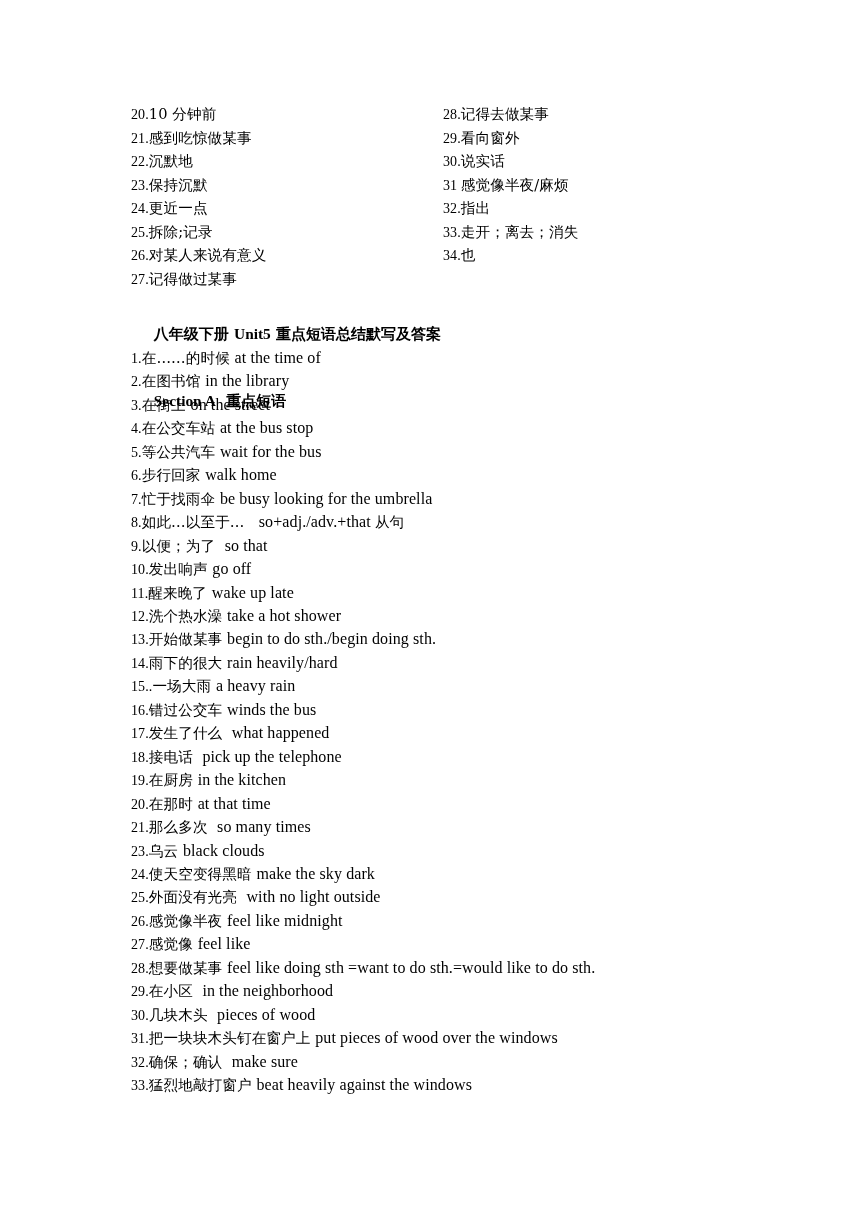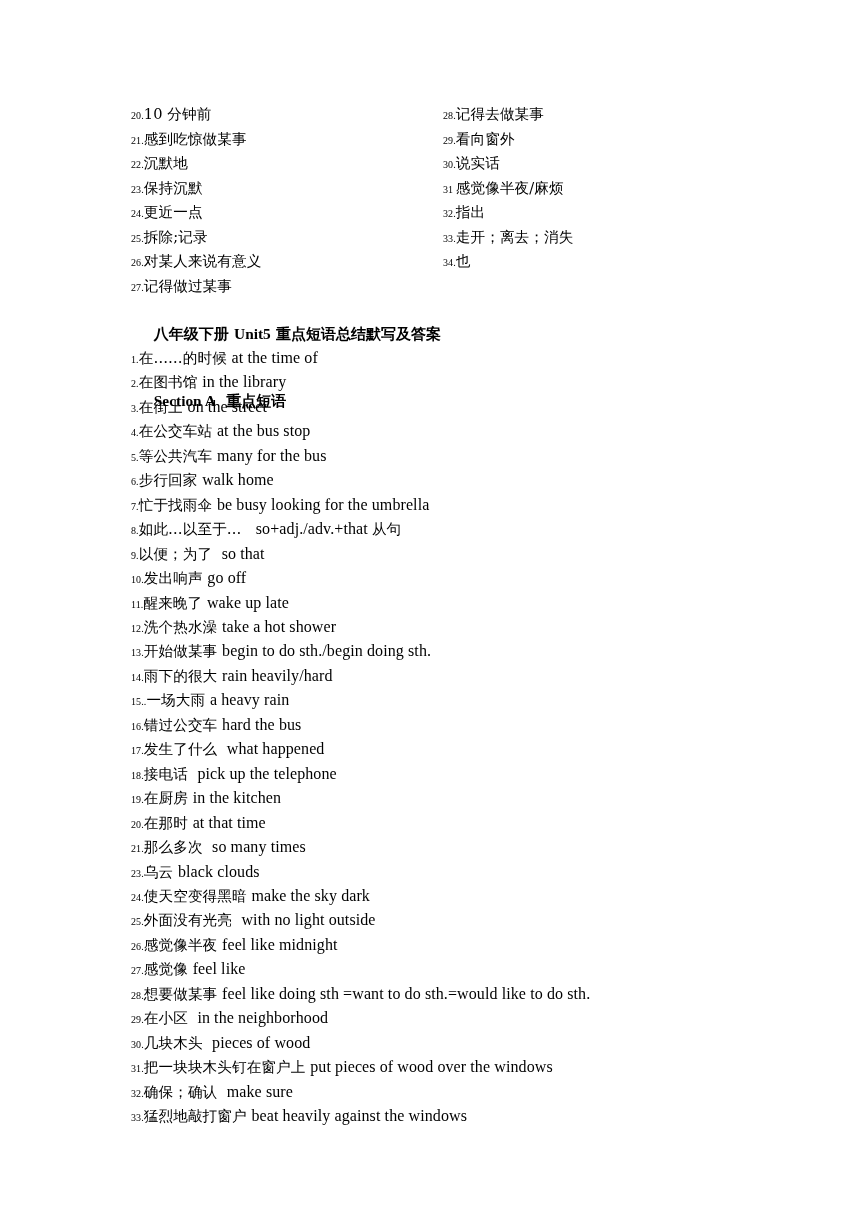--- a/index.html
+++ b/index.html
@@ -46,21 +46,21 @@
   .cjk {
     font-family: "DejaVu Serif", "Liberation Serif", serif;
     font-size: 14.6px;
   }
   .en {
     font-family: "Liberation Serif", "DejaVu Serif", serif;
     font-size: 16px;
   }
   .num {
     font-family: "Liberation Serif", "DejaVu Serif", serif;
-    font-size: 10px;
+    font-size: 14px;
   }
 
   
   .heading-block {
     position: absolute;
     left: 131px;
     top: 300px;
     width: 660px;
   }
   .heading {
@@ -119,32 +119,32 @@
     <div class="heading">
       <span class="en">Section A</span><span class="cjk">  重点短语</span>
     </div>
   </div>
 
   <div class="main-list" id="main-list">
       <div class="line"><span class="num">1.</span><span class="cjk">在……的时候 </span><span class="en">at the time of</span></div>
       <div class="line"><span class="num">2.</span><span class="cjk">在图书馆 </span><span class="en">in the library</span></div>
       <div class="line"><span class="num">3.</span><span class="cjk">在街上 </span><span class="en">on the street</span></div>
       <div class="line"><span class="num">4.</span><span class="cjk">在公交车站 </span><span class="en">at the bus stop</span></div>
-      <div class="line"><span class="num">5.</span><span class="cjk">等公共汽车 </span><span class="en">many for the bus</span></div>
+      <div class="line"><span class="num">5.</span><span class="cjk">等公共汽车 </span><span class="en">wait for the bus</span></div>
       <div class="line"><span class="num">6.</span><span class="cjk">步行回家 </span><span class="en">walk home</span></div>
       <div class="line"><span class="num">7.</span><span class="cjk">忙于找雨伞 </span><span class="en">be busy looking for the umbrella</span></div>
       <div class="line"><span class="num">8.</span><span class="cjk">如此…以至于…   </span><span class="en">so+adj./adv.+that </span><span class="cjk">从句</span></div>
       <div class="line"><span class="num">9.</span><span class="cjk">以便；为了  </span><span class="en">so that</span></div>
       <div class="line"><span class="num">10.</span><span class="cjk">发出响声 </span><span class="en">go off</span></div>
       <div class="line"><span class="num">11.</span><span class="cjk">醒来晚了 </span><span class="en">wake up late</span></div>
       <div class="line"><span class="num">12.</span><span class="cjk">洗个热水澡 </span><span class="en">take a hot shower</span></div>
       <div class="line"><span class="num">13.</span><span class="cjk">开始做某事 </span><span class="en">begin to do sth./begin doing sth.</span></div>
       <div class="line"><span class="num">14.</span><span class="cjk">雨下的很大 </span><span class="en">rain heavily/hard</span></div>
       <div class="line"><span class="num">15..</span><span class="cjk">一场大雨 </span><span class="en">a heavy rain</span></div>
-      <div class="line"><span class="num">16.</span><span class="cjk">错过公交车 </span><span class="en">hard the bus</span></div>
+      <div class="line"><span class="num">16.</span><span class="cjk">错过公交车 </span><span class="en">winds the bus</span></div>
       <div class="line"><span class="num">17.</span><span class="cjk">发生了什么  </span><span class="en">what happened</span></div>
       <div class="line"><span class="num">18.</span><span class="cjk">接电话  </span><span class="en">pick up the telephone</span></div>
       <div class="line"><span class="num">19.</span><span class="cjk">在厨房 </span><span class="en">in the kitchen</span></div>
       <div class="line"><span class="num">20.</span><span class="cjk">在那时 </span><span class="en">at that time</span></div>
       <div class="line"><span class="num">21.</span><span class="cjk">那么多次  </span><span class="en">so many times</span></div>
       <div class="line"><span class="num">23.</span><span class="cjk">乌云 </span><span class="en">black clouds</span></div>
       <div class="line"><span class="num">24.</span><span class="cjk">使天空变得黑暗 </span><span class="en">make the sky dark</span></div>
       <div class="line"><span class="num">25.</span><span class="cjk">外面没有光亮  </span><span class="en">with no light outside</span></div>
       <div class="line"><span class="num">26.</span><span class="cjk">感觉像半夜 </span><span class="en">feel like midnight</span></div>
       <div class="line"><span class="num">27.</span><span class="cjk">感觉像 </span><span class="en">feel like</span></div>

